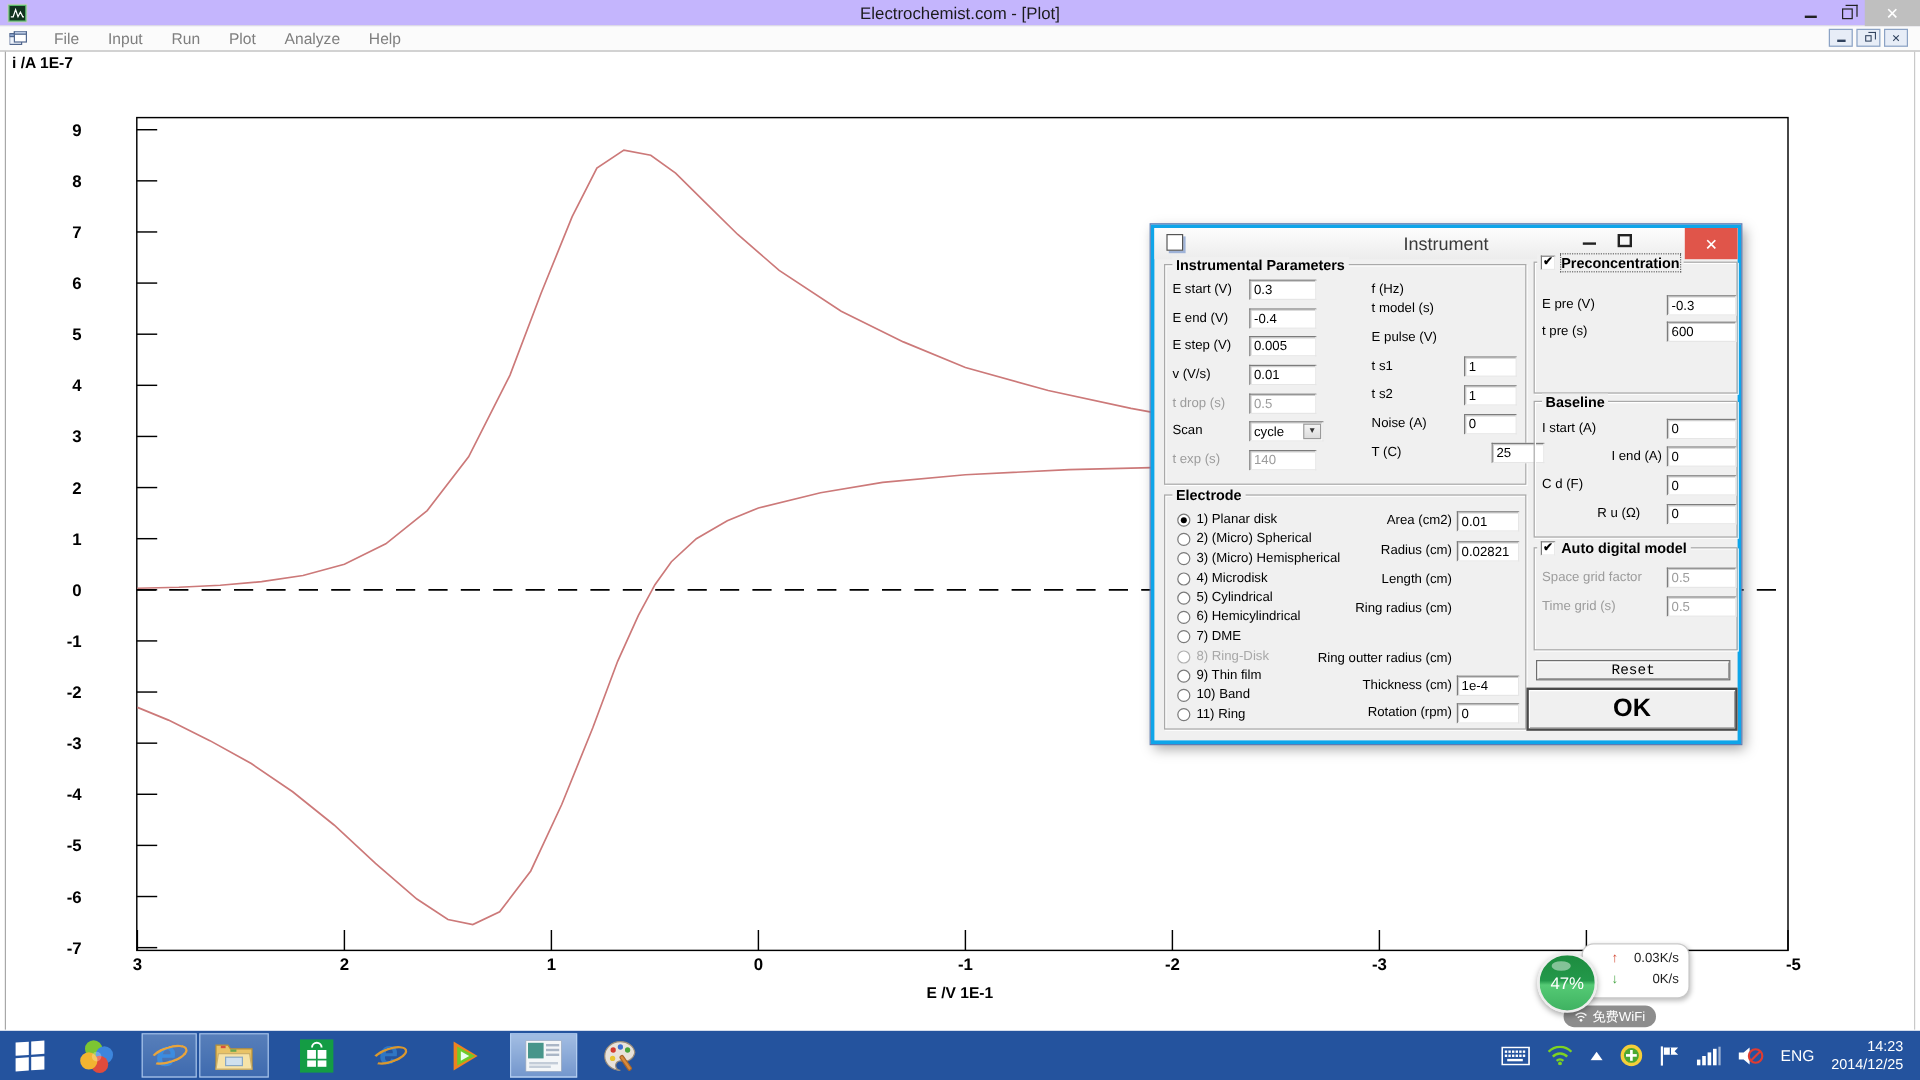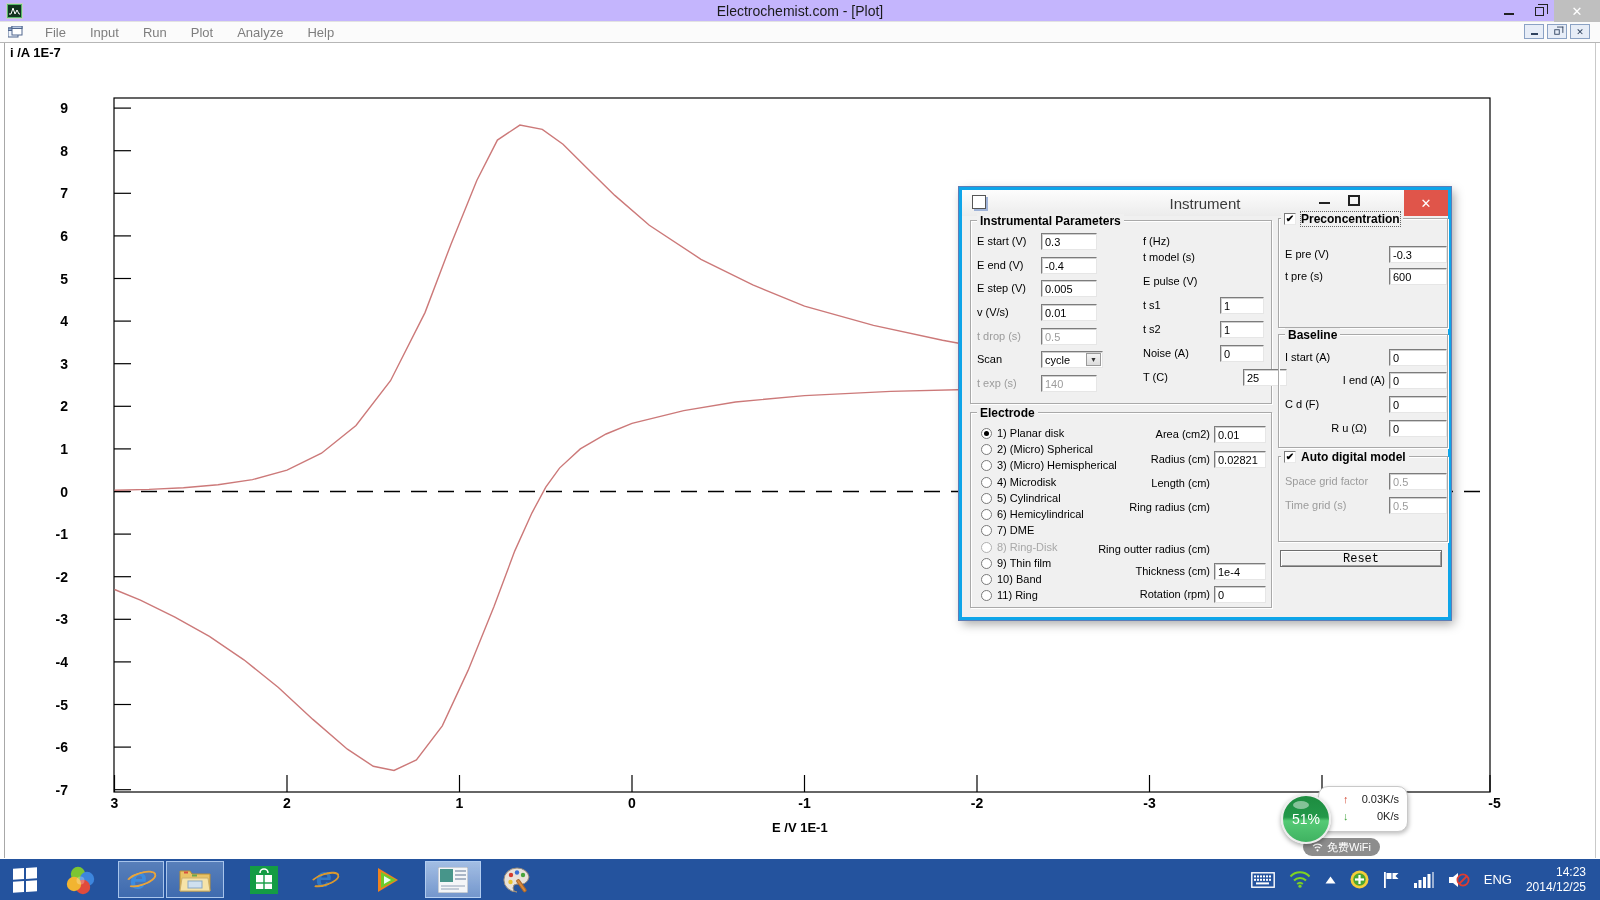--- a/index.html
+++ b/index.html
@@ -370,20 +370,21 @@
         <span class="lbl">Auto digital model</span>
       </span>
       <div id="auto-fields">
           <div class="g-label dis" style="left: 6px; top: 18px; width: 104px; text-align: left;">Space grid factor</div>
           <div class="tbox dis" style="left: 110px; top: 16px; width: 58px;">0.5</div>
           <div class="g-label dis" style="left: 6px; top: 42px; width: 104px; text-align: left;">Time grid (s)</div>
           <div class="tbox dis" style="left: 110px; top: 40px; width: 58px;">0.5</div>
         </div>
     </div>
     <div class="btn btn-reset" style="left:318px; top:334px; width:162px; height:17px;">Reset</div>
+    <div class="btn btn-ok" style="left:310px; top:357px; width:176px; height:36px;">OK</div>
   </div>
 </div>
 
 <div class="net-tip">
   <div class="net-row">
       <span class="net-up">↑</span>
     <span>0.03K/s</span>
     </div>
   <div class="net-row">
       <span class="net-down">↓</span>
@@ -392,21 +393,21 @@
 </div>
 <div class="net-pill">
   <svg width="11" height="9" viewBox="0 0 11 9">
     <path d="M1 3.2 A6 6 0 0 1 10 3.2" fill="none" stroke="#fff" stroke-width="1.2"></path>
     <path d="M2.8 5.2 A3.6 3.6 0 0 1 8.2 5.2" fill="none" stroke="#fff" stroke-width="1.2"></path>
     <circle cx="5.5" cy="7.3" r="1.1" fill="#fff"></circle>
   </svg>
   <span>免费WiFi</span>
 </div>
 <div class="net-ball">
-  <span>51%</span>
+  <span>47%</span>
 </div>
 
 <div class="taskbar">
   <div class="tb-plain" style="margin-left:4px;">
     <div class="start-logo">
         <div></div>
         <div></div>
         <div></div>
         <div></div>
       </div>

